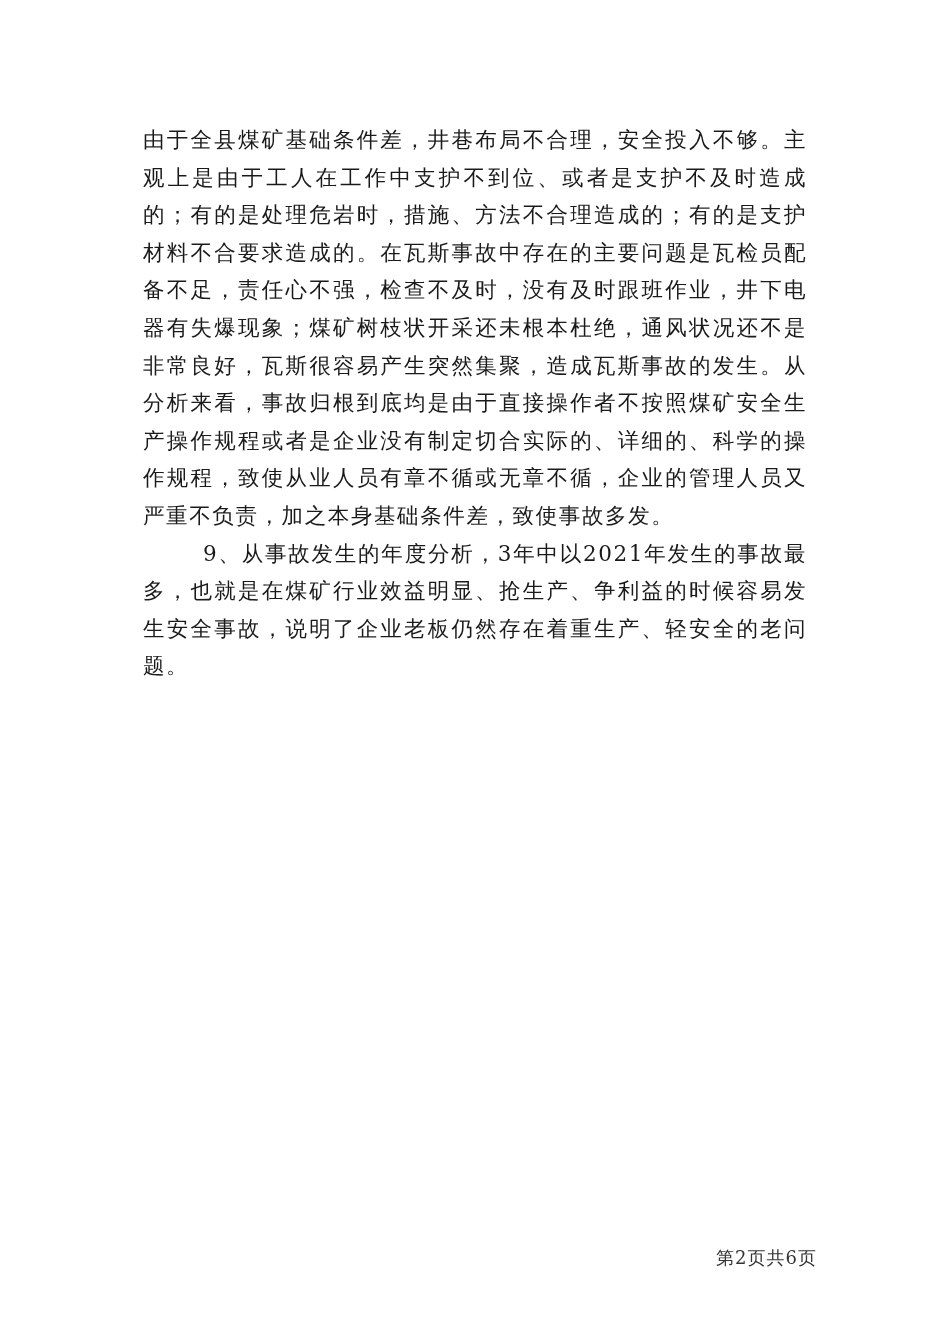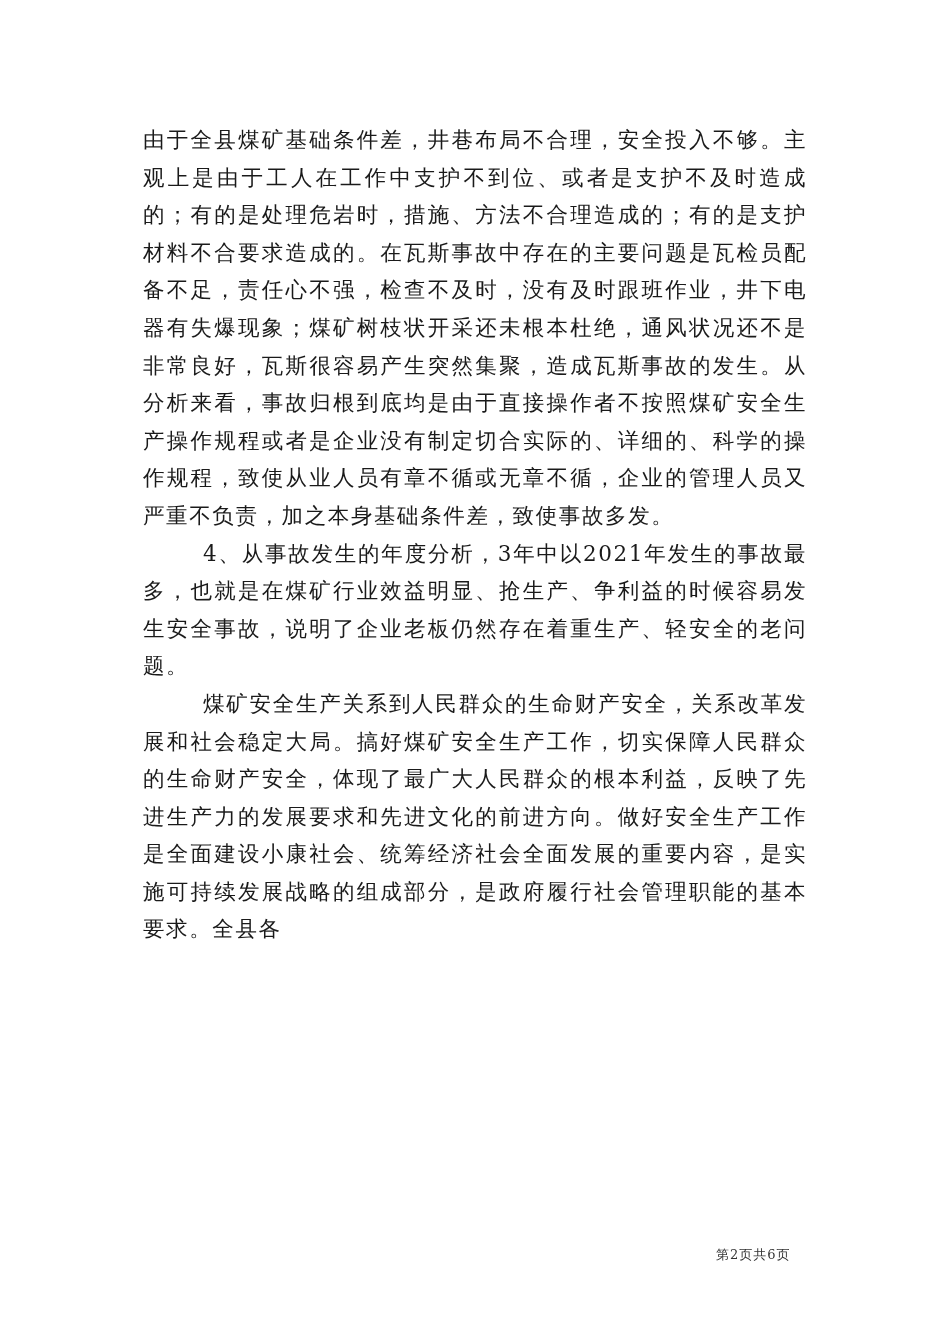--- a/index.html
+++ b/index.html
@@ -37,29 +37,28 @@
     text-align-last: left;
     word-break: break-all;
   }
   .para.indent {
     text-indent: 60px;
   }
   .footer {
     position: absolute;
     left: 716px;
     top: 1246px;
-    font-size: 13px;
+    font-size: 18px;
     color: #333333;
     letter-spacing: 1px;
   }
 </style>
 </head>
 <body>
 
 <div class="page">
   <div class="body-text">
     <p class="para">由于全县煤矿基础条件差，井巷布局不合理，安全投入不够。主观上是由于工人在工作中支护不到位、或者是支护不及时造成的；有的是处理危岩时，措施、方法不合理造成的；有的是支护材料不合要求造成的。在瓦斯事故中存在的主要问题是瓦检员配备不足，责任心不强，检查不及时，没有及时跟班作业，井下电器有失爆现象；煤矿树枝状开采还未根本杜绝，通风状况还不是非常良好，瓦斯很容易产生突然集聚，造成瓦斯事故的发生。从分析来看，事故归根到底均是由于直接操作者不按照煤矿安全生产操作规程或者是企业没有制定切合实际的、详细的、科学的操作规程，致使从业人员有章不循或无章不循，企业的管理人员又严重不负责，加之本身基础条件差，致使事故多发。</p>
-    <p class="para indent">4、从事故发生的年度分析，3年中以2021年发生的事故最多，也就是在煤矿行业效益明显、抢生产、争利益的时候容易发生安全事故，说明了企业老板仍然存在着重生产、轻安全的老问题。</p>
-    <p class="para indent">煤矿安全生产关系到人民群众的生命财产安全，关系改革发展和社会稳定大局。搞好煤矿安全生产工作，切实保障人民群众的生命财产安全，体现了最广大人民群众的根本利益，反映了先进生产力的发展要求和先进文化的前进方向。做好安全生产工作是全面建设小康社会、统筹经济社会全面发展的重要内容，是实施可持续发展战略的组成部分，是政府履行社会管理职能的基本要求。全县各</p>
+    <p class="para indent">9、从事故发生的年度分析，3年中以2021年发生的事故最多，也就是在煤矿行业效益明显、抢生产、争利益的时候容易发生安全事故，说明了企业老板仍然存在着重生产、轻安全的老问题。</p>
   </div>
 
   <div class="footer">第2页共6页</div>
 </div>
 
 </body></html>

